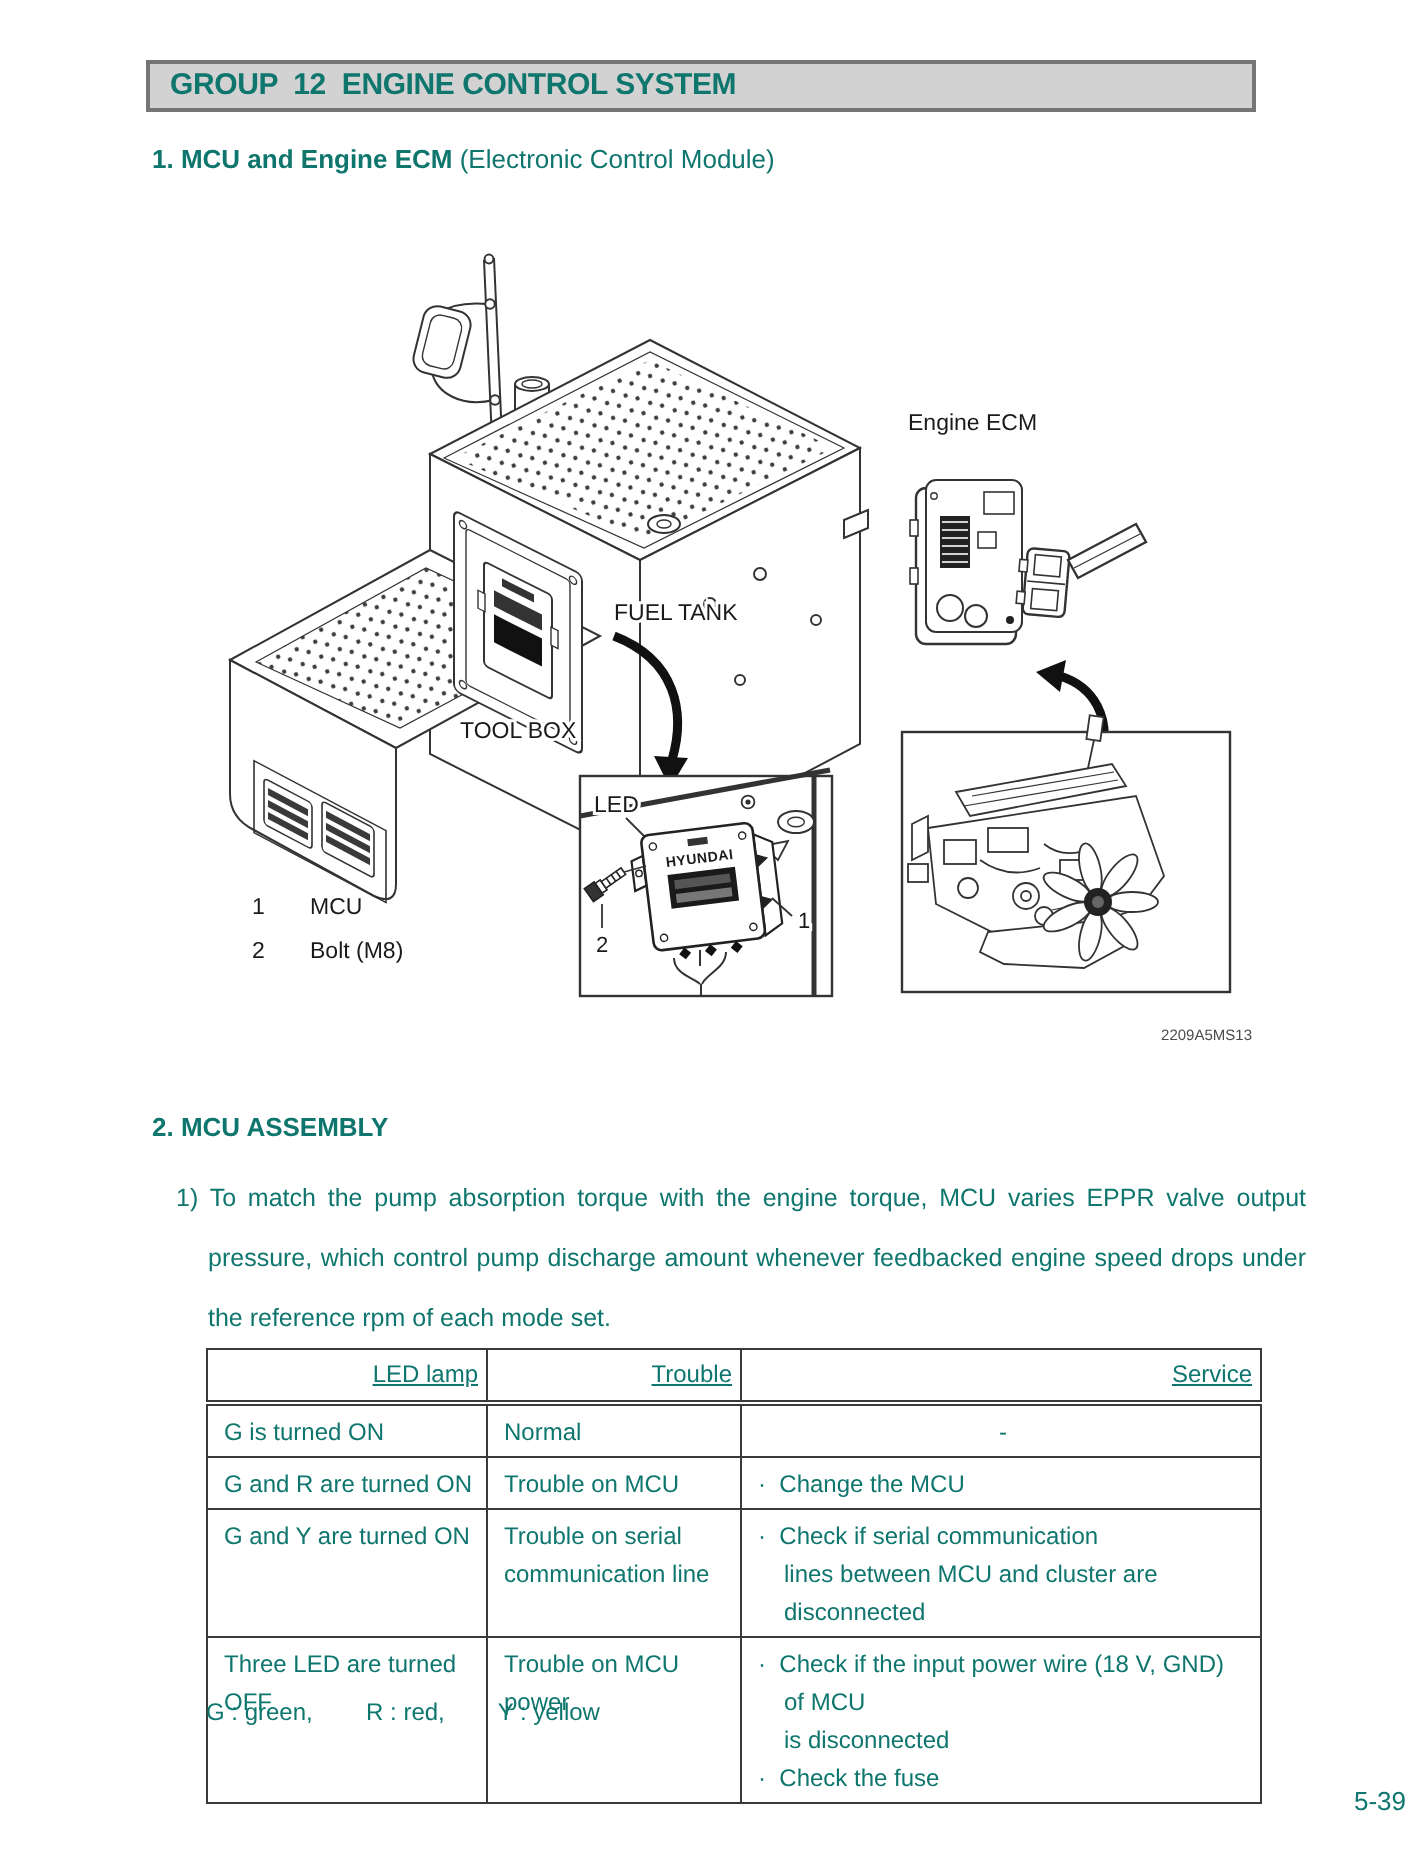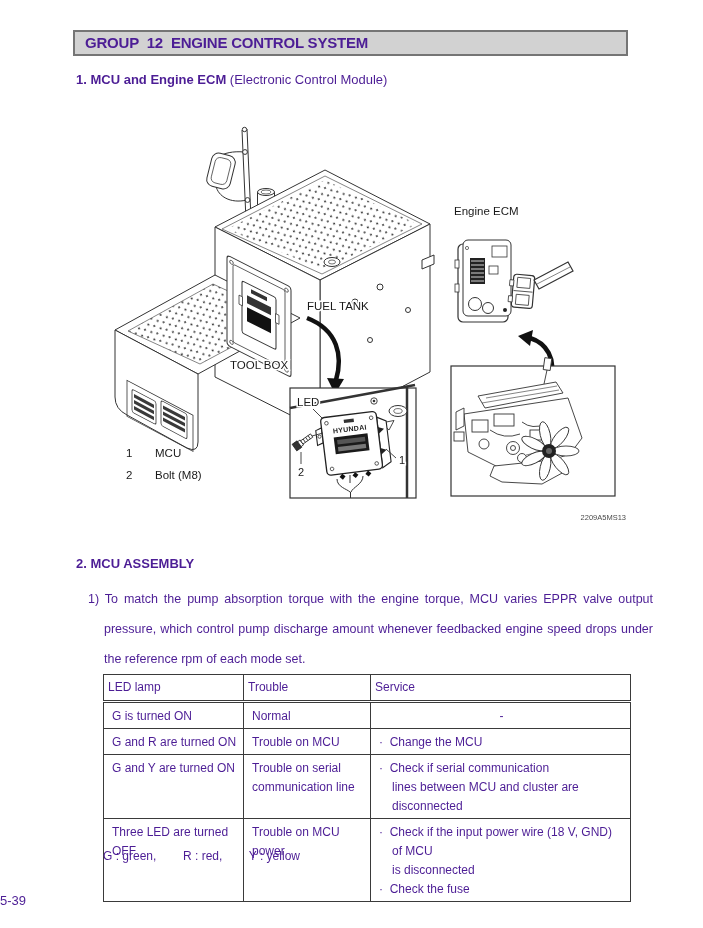--- a/index.html
+++ b/index.html
@@ -1,18 +1,18 @@
 <!DOCTYPE html>
 <html><head>
 <meta charset="utf-8">
 <style>
   html,body { margin:0; padding:0; background:#888; }
   .page {
     position:relative; width:703px; height:928px; background:#ffffff;
-    font-family:"Liberation Sans", sans-serif; color:#4c1d95; overflow:hidden;
+    font-family:"Liberation Sans", sans-serif; color:#0f766e; overflow:hidden;
     margin:0 auto;
   }
   .pre { white-space:pre-wrap; }
 
   
   .header-bar {
     position:absolute; left:73px; top:30px; width:541px; height:22px;
     background:#d2d2d2; border:2px solid #757575;
     font-size:15px; font-weight:bold; letter-spacing:-0.2px;
     line-height:22px; padding-left:10px; white-space:pre;
@@ -42,33 +42,34 @@
   .para2 { top:648px; }
 
   
   .tbl {
     position:absolute; left:103px; top:674px; width:527px;
     border-collapse:collapse; font-size:12px; table-layout:fixed;
   }
   .tbl th, .tbl td { border:1px solid #3a3a3a; line-height:19px; }
   .tbl { border:1.5px solid #3a3a3a; }
   .tbl th {
-    font-weight:normal; text-align:left; height:23px; padding:1px 4px;
+    font-weight:normal; text-align:right; height:23px; padding:1px 4px;
     border-bottom:3px double #3a3a3a;
+    text-decoration:underline;
   }
   .tbl td { vertical-align:top; padding:4px 6px 2px 8px; }
   .col1 { width:140px; } .col2 { width:127px; } .col3 { width:260px; }
   .r-single td { height:17px; }
   .svc div { padding-left:13px; text-indent:-13px; }
   .svc div.cont { text-indent:0; }
   .center { text-align:center; padding-left:0 !important; text-indent:0 !important; }
 
   .color-key { position:absolute; left:103px; top:849px; font-size:12px;text-align:center; }
 
-  .page-num { position:absolute; left:0; right:0; top:893px; text-align:left; font-size:13px; }
+  .page-num { position:absolute; left:0; right:0; top:893px; text-align:right; font-size:13px; }
 </style>
 </head>
 <body>
 
 <div class="page">
 
   <div class="header-bar">GROUP  12  ENGINE CONTROL SYSTEM</div>
 
   <div class="sec-title sec1">
     <span class="b">1. MCU and Engine ECM</span><span> (Electronic Control Module)</span>

